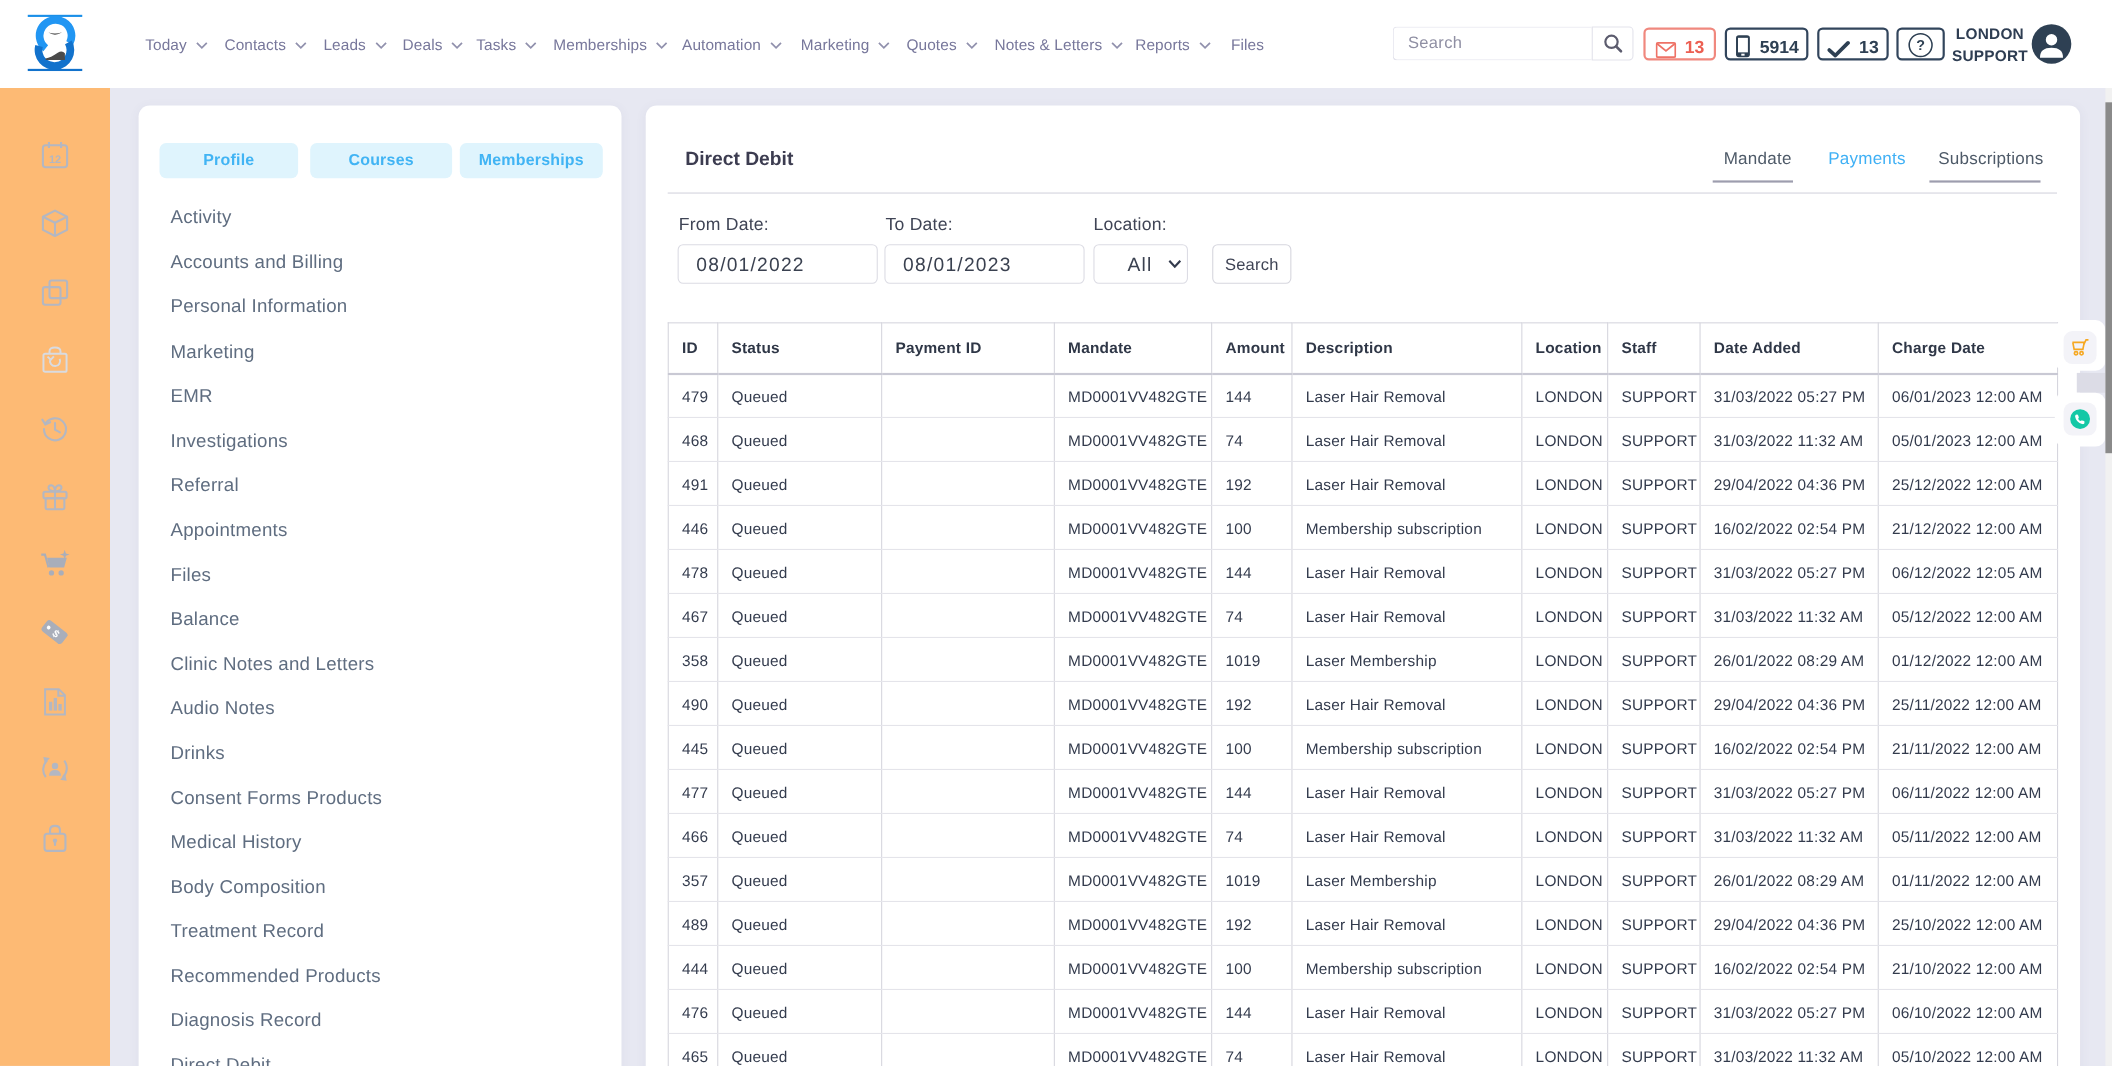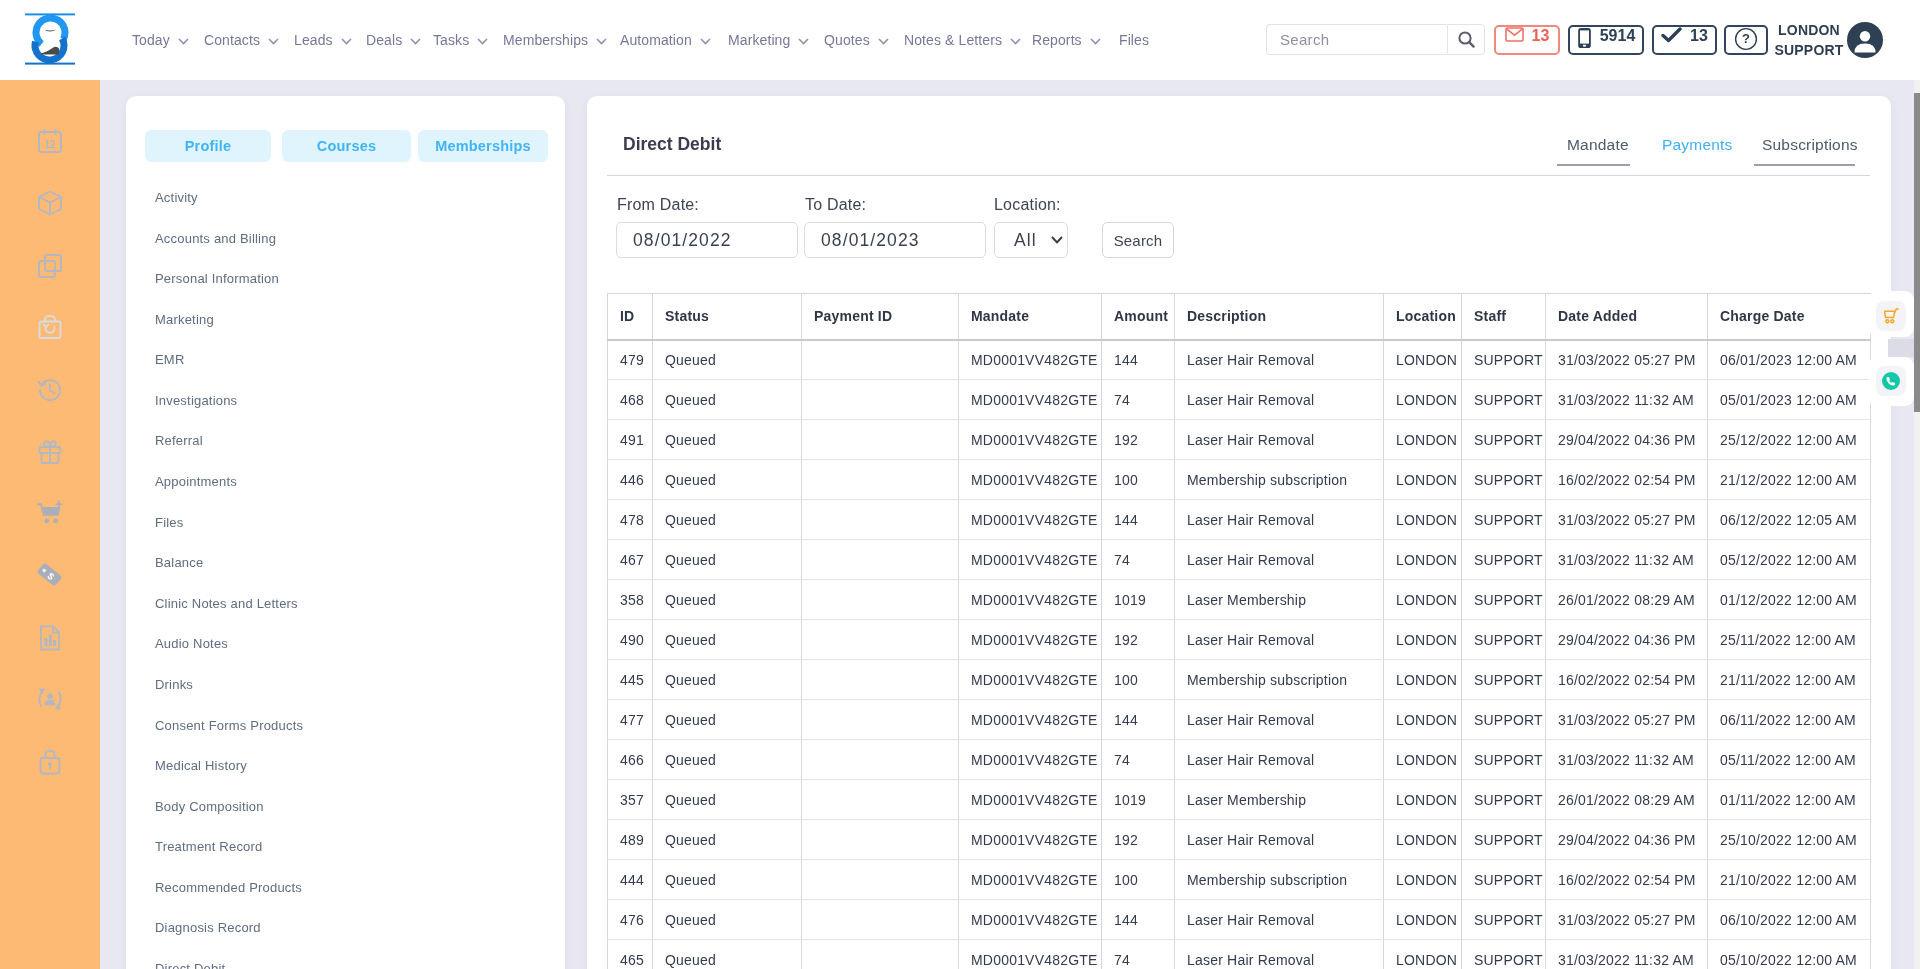--- a/index.html
+++ b/index.html
@@ -6,36 +6,36 @@
 html,body { width:1920px; height:969px; overflow:hidden; font-family:"Liberation Sans", sans-serif; background:#e7e8f2; }
 .abs { position:absolute; }
 
 #navbar { position:absolute; left:0; top:0; width:1920px; height:80px; background:#fff; z-index:30; }
 .mitem { position:absolute; top:0; height:80px; display:flex; align-items:center; gap:8px; color:#77779b; font-size:14px; font-weight:normal; letter-spacing:0.1px; }
 .mitem svg { margin-top:2px; }
 
 #searchwrap { position:absolute; left:1266px; top:24px; width:219px; height:31px; display:flex; }
 #searchinput { width:181px; height:31px; border:1px solid #e3e3ec; border-right:none; border-radius:4px 0 0 4px; display:flex; align-items:center; padding-left:13px; color:#8f8fa3; font-size:15px; letter-spacing:0.3px; background:#fff; }
 #searchbtn { width:38px; height:31px; border:1px solid #e3e3ec; border-radius:0 4px 4px 0; display:flex; align-items:center; justify-content:center; background:#fff; }
-.navbtn { position:absolute; top:25px; height:30px; border-radius:5px; display:flex; align-items:flex-start; justify-content:center; gap:8px; font-size:16px; font-weight:bold; background:#fff; }
+.navbtn { position:absolute; top:25px; height:30px; border-radius:5px; display:flex; align-items:flex-end; justify-content:center; gap:8px; font-size:16px; font-weight:bold; background:#fff; }
 #btn-mail { left:1494px; width:66px; border:2px solid #f0887e; color:#ec5f52; }
 #btn-phone { left:1568px; width:76px; border:2px solid #32455c; color:#2e4053; }
 #btn-check { left:1652px; width:65px; border:2px solid #32455c; color:#2e4053; }
 #btn-help { left:1724px; width:44px; border:2px solid #32455c; color:#2e4053; }
 #username { position:absolute; left:1770px; top:0; width:78px; height:80px; display:flex; flex-direction:column; align-items:center; justify-content:center; color:#2e3d52; font-size:14px; font-weight:bold; line-height:20px; letter-spacing:0.2px; }
 #avatar { position:absolute; left:1847px; top:22px; width:36px; height:36px; border-radius:50%; background:#2e4053; overflow:hidden; }
 
 #sidebar { position:absolute; left:0; top:80px; width:100px; height:889px; background:#fdba74; z-index:20; }
 .sicon { position:absolute; left:36px; width:28px; height:28px; }
 
 #leftcard { position:absolute; left:126px; top:96px; width:439px; height:900px; background:#fff; border-radius:10px; box-shadow:0 2px 10px rgba(80,80,120,0.06); z-index:5; }
 #rightcard { position:absolute; left:587px; top:96px; width:1304px; height:900px; background:#fff; border-radius:10px; box-shadow:0 2px 10px rgba(80,80,120,0.06); z-index:5; overflow:hidden; }
 
 .ptab { position:absolute; top:34px; height:32px; background:#dff4fd; border-radius:6px; display:flex; align-items:center; justify-content:center; color:#41b4f4; font-size:14.5px; font-weight:bold; letter-spacing:0.2px; }
-.plink { position:absolute; left:29px; color:#5f6d80; font-size:13px; letter-spacing:0.2px; height:22px; line-height:22px; }
+.plink { position:absolute; left:29px; color:#5f6d80; font-size:17px; letter-spacing:0.2px; height:22px; line-height:22px; }
 
 #ddtitle { position:absolute; left:36px; top:38px; font-size:17.5px; font-weight:bold; color:#3c3c50; letter-spacing:0; }
 .rtab { position:absolute; top:40px; font-size:15.5px; color:#4e5a68; letter-spacing:0.2px; }
 .runder { position:absolute; height:2px; background:#9d9dae; top:68px; }
 #hdivider { position:absolute; left:20px; top:79px; width:1263px; height:1px; background:#d4d4de; }
 
 .flabel { position:absolute; top:100px; font-size:16px; color:#3f4455; letter-spacing:0.2px; }
 .finput { position:absolute; top:126px; height:36px; border:1px solid #dcdce4; border-radius:5px; background:#fff; display:flex; align-items:center; padding-left:16px; font-size:17.5px; color:#3a4150; letter-spacing:1.1px; }
 #fsearch { position:absolute; left:515px; top:126px; width:72px; height:36px; border:1px solid #d6d6de; border-radius:5px; background:#fff; display:flex; align-items:center; justify-content:center; font-size:15px; color:#3f4455; letter-spacing:0.2px; }
 
@@ -265,21 +265,21 @@
 <div class="rtab" style="left:1075px;color:#3fb0f5">Payments</div>
 <div class="rtab" style="left:1175px">Subscriptions</div>
 <div class="runder" style="left:970px;width:73px"></div>
 <div class="runder" style="left:1167px;width:101px"></div>
 <div id="hdivider"></div>
 <div class="flabel" style="left:30px">From Date:</div>
 <div class="flabel" style="left:218px">To Date:</div>
 <div class="flabel" style="left:407px">Location:</div>
 <div class="finput" style="left:29px;width:182px">08/01/2022</div>
 <div class="finput" style="left:217px;width:182px">08/01/2023</div>
-<div class="finput" style="left:407px;width:74px;padding-left:19px;justify-content:flex-start">All<svg style="margin-left:14px" width="12" height="8" viewBox="0 0 12 8">
+<div class="finput" style="left:407px;width:86px;padding-left:30px;justify-content:flex-start">All<svg style="margin-left:14px" width="12" height="8" viewBox="0 0 12 8">
         <polyline points="1,1 6,6.4 11,1" fill="none" stroke="#333b4d" stroke-width="2"></polyline>
       </svg></div>
 <div id="fsearch">Search</div>
 <table id="ddtable">
       <colgroup>
         <col style="width:45px">
         <col style="width:149px">
         <col style="width:157px">
         <col style="width:143px">
         <col style="width:73px">

